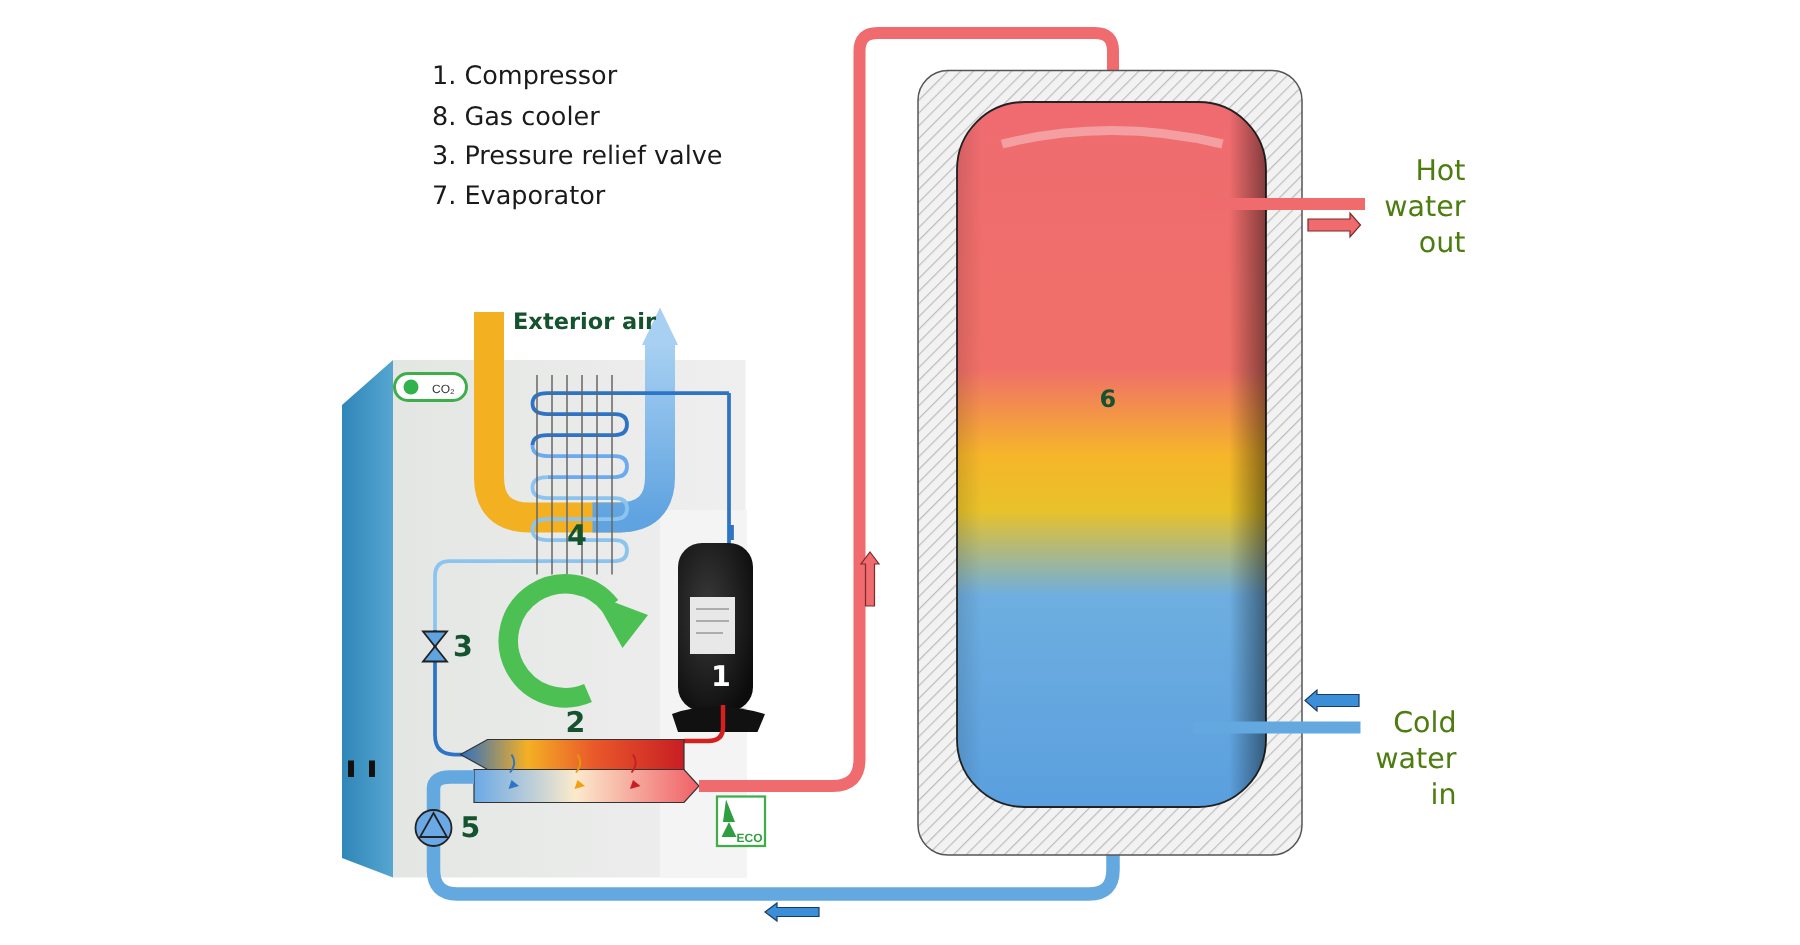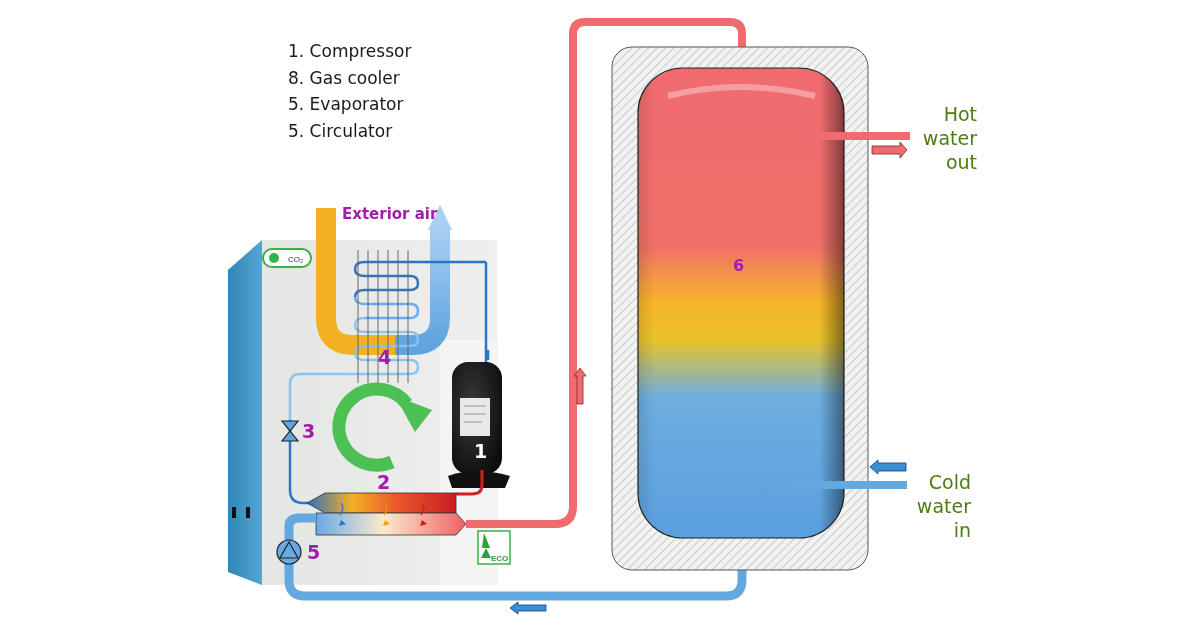--- a/index.html
+++ b/index.html
@@ -1,19 +1,19 @@
 <!DOCTYPE html>
 <html><head>
 <meta charset="utf-8">
 <style>
   html,body{margin:0;padding:0;background:#ffffff;}
   body{width:1200px;height:630px;position:relative;overflow:hidden;font-family:"DejaVu Sans","Liberation Sans",sans-serif;}
   #legend{position:absolute;left:278px;top:28px;margin:10px;padding:0;list-style:none;}
   #legend li{font-size:17px;line-height:26.5px;color:#1a1a1a;white-space:nowrap;}
-  .lbl{position:absolute;font-weight:bold;color:#a21caf;font-size:19px;}
+  .lbl{position:absolute;font-weight:bold;color:#14532d;font-size:19px;}
   .lbl.white{color:#ffffff;}
   .side{position:absolute;font-size:19px;color:#4d7c0f;text-align:right;line-height:24px;}
   svg{position:absolute;left:0;top:0;}
 </style>
 </head>
 <body>
 
 <svg width="1200" height="630" viewBox="0 0 1200 630">
   <defs>
     <pattern id="hatch" width="6" height="6" patternUnits="userSpaceOnUse" patternTransform="rotate(45)">
@@ -160,22 +160,22 @@
   <rect x="800" y="132" width="110" height="8" fill="#ef6b6e"></rect>
   <polygon points="872,146 900,146 900,142 907,150 900,158 900,154 872,154" fill="#ef6b6e" stroke="#7a2a2a" stroke-width="0.8"></polygon>
 
   <rect x="795" y="481" width="112" height="8" fill="#64a8e0"></rect>
   <polygon points="870,467 878,460 878,463 906,463 906,471 878,471 878,474" fill="#3a8fd6" stroke="#1a3a6a" stroke-width="0.8"></polygon>
 </svg>
 
 <ul id="legend">
   <li>1. Compressor</li>
   <li>8. Gas cooler</li>
-  <li>5. Evaporator</li>
-  <li>5. Circulator</li>
+  <li>3. Pressure relief valve</li>
+  <li>7. Evaporator</li>
 </ul>
 
 <div class="lbl" style="left:342px;top:205px;font-size:15px;font-weight:bold;">Exterior air</div>
 
 <div class="lbl" style="left:378px;top:346px;">4</div>
 <div class="lbl white" style="left:474px;top:440px;">1</div>
 <div class="lbl" style="left:377px;top:471px;">2</div>
 <div class="lbl" style="left:302px;top:420px;">3</div>
 <div class="lbl" style="left:307px;top:541px;">5</div>
 <div class="lbl" style="left:733px;top:256px;font-size:16px;">6</div>

